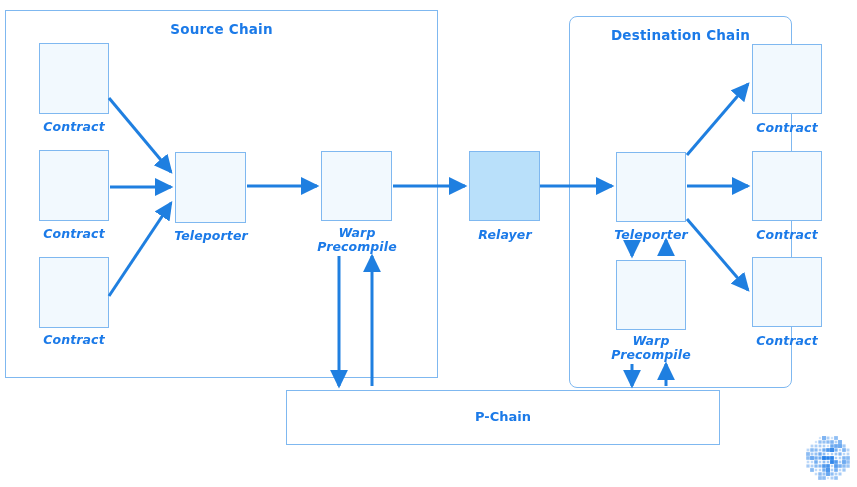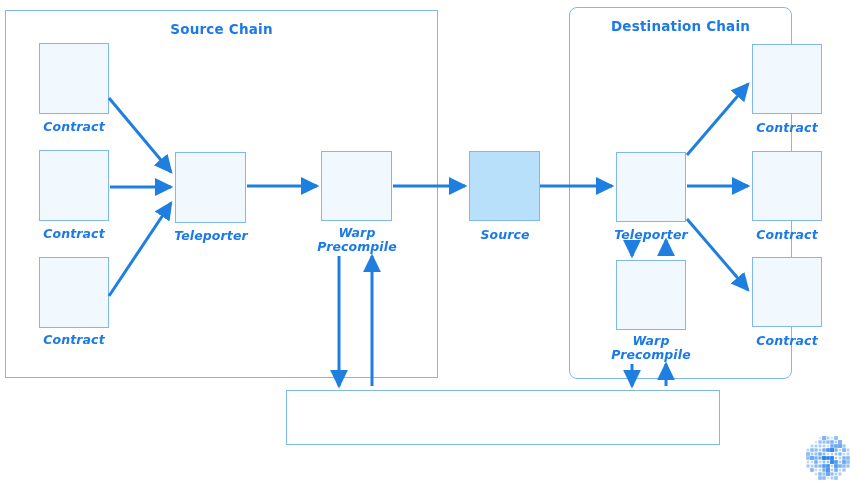--- a/index.html
+++ b/index.html
@@ -91,23 +91,23 @@
   <div class="node" style="left:175px;top:152px;width:71px;height:71px;"></div>
   <div class="node-label" style="left:150px;top:229px;width:122px;">Teleporter</div>
 
   <div class="node" style="left:321px;top:151px;width:71px;height:70px;"></div>
   <div class="node-label wrap" style="left:296px;top:226px;width:122px;">
     <span>Warp</span><br>
     <span>Precompile</span>
   </div>
 
   <div class="node filled" style="left:469px;top:151px;width:71px;height:70px;"></div>
-  <div class="node-label" style="left:444px;top:228px;width:122px;">Source</div>
-
-  <div class="chain" style="left:569px;top:7px;width:223px;height:372px;border-radius:8px;">
+  <div class="node-label" style="left:444px;top:228px;width:122px;">Relayer</div>
+
+  <div class="chain" style="left:569px;top:16px;width:223px;height:372px;border-radius:8px;">
     <div class="chain-title">Destination Chain</div>
   </div>
 
   <div class="node" style="left:616px;top:152px;width:70px;height:70px;"></div>
   <div class="node-label" style="left:590px;top:228px;width:122px;">Teleporter</div>
 
   <div class="node" style="left:616px;top:260px;width:70px;height:70px;"></div>
   <div class="node-label wrap" style="left:590px;top:334px;width:122px;">
     <span>Warp</span><br>
     <span>Precompile</span>
@@ -116,20 +116,21 @@
   <div class="node" style="left:752px;top:44px;width:70px;height:70px;"></div>
   <div class="node-label" style="left:722px;top:121px;width:130px;">Contract</div>
 
   <div class="node" style="left:752px;top:151px;width:70px;height:70px;"></div>
   <div class="node-label" style="left:722px;top:228px;width:130px;">Contract</div>
 
   <div class="node" style="left:752px;top:257px;width:70px;height:70px;"></div>
   <div class="node-label" style="left:722px;top:334px;width:130px;">Contract</div>
 
   <div class="node plain" style="left:286px;top:390px;width:434px;height:55px;"></div>
+  <div class="pchain-label" style="left:286px;top:409px;width:434px;">P-Chain</div>
 
   <svg id="arrows" viewBox="0 0 857 487" xmlns="http://www.w3.org/2000/svg">
     <defs>
       <marker id="ah" markerWidth="7" markerHeight="7" refX="5.4" refY="3" orient="auto" markerUnits="strokeWidth">
         <path d="M0,0 L6.2,3 L0,6 z" fill="#1f7fe0"></path>
       </marker>
     </defs>
     <g stroke="#1f7fe0" stroke-width="3" fill="none" marker-end="url(#ah)">
 
       <line x1="109" y1="98" x2="171" y2="172"></line>

